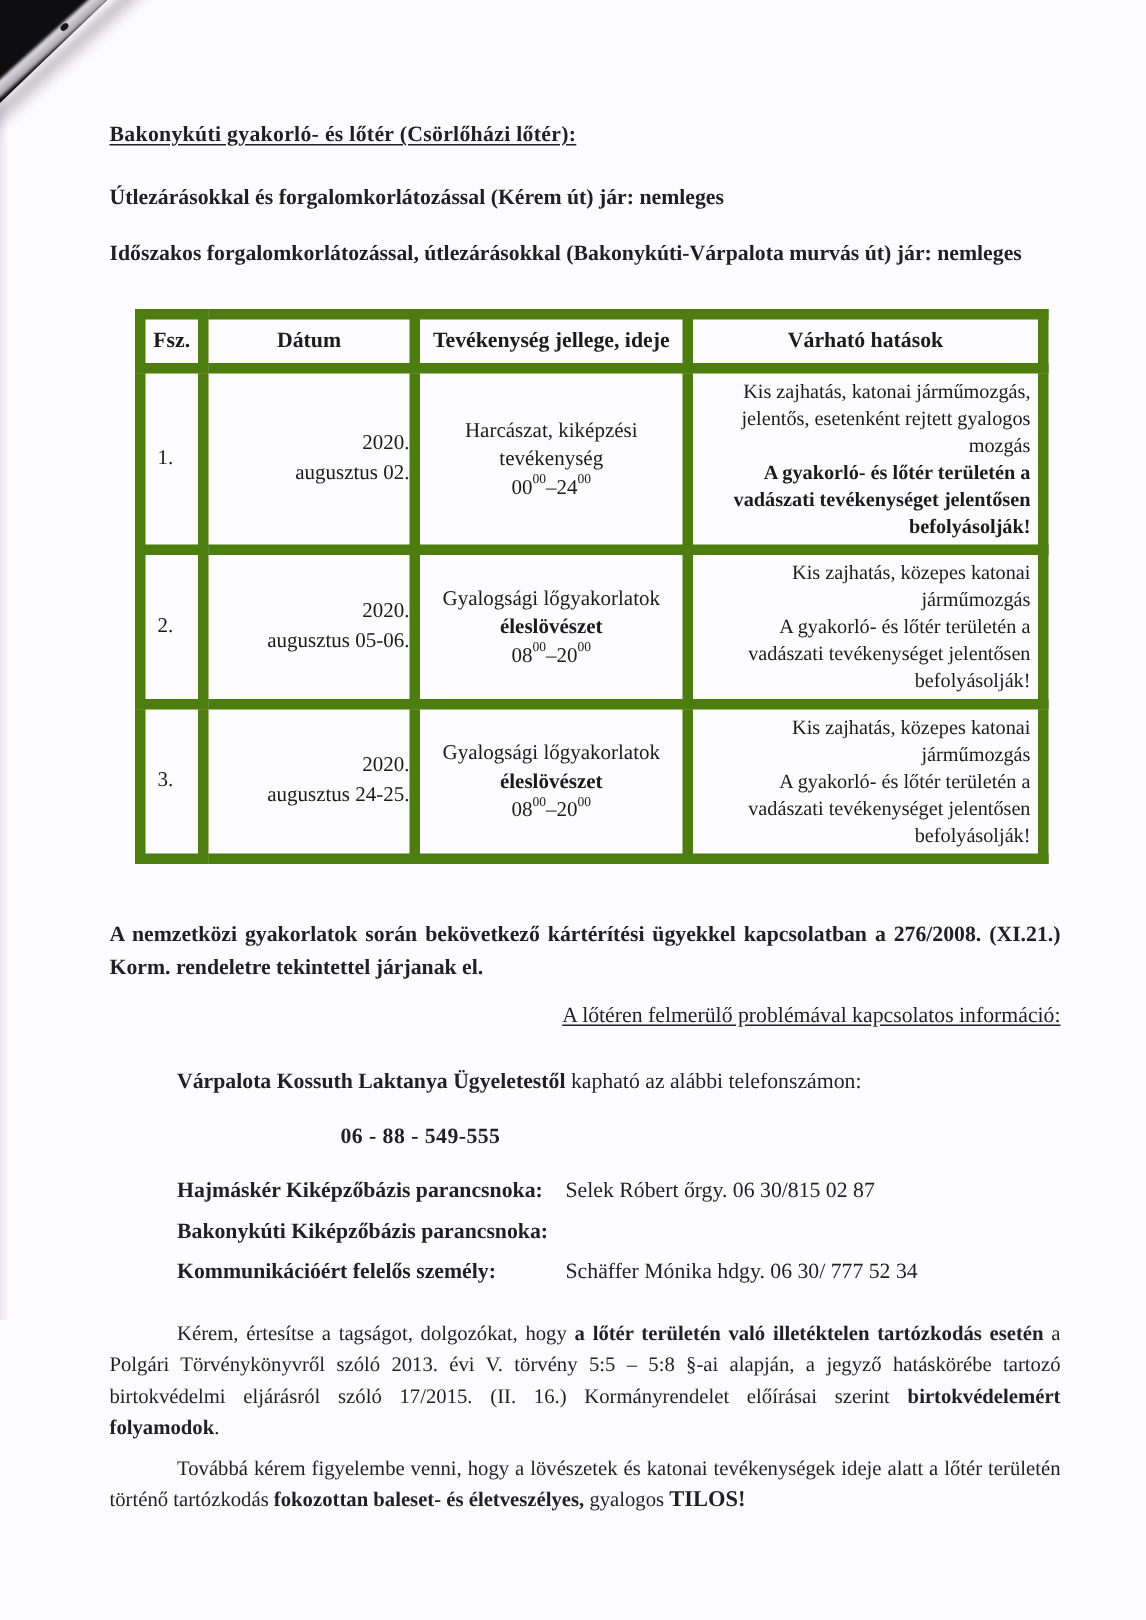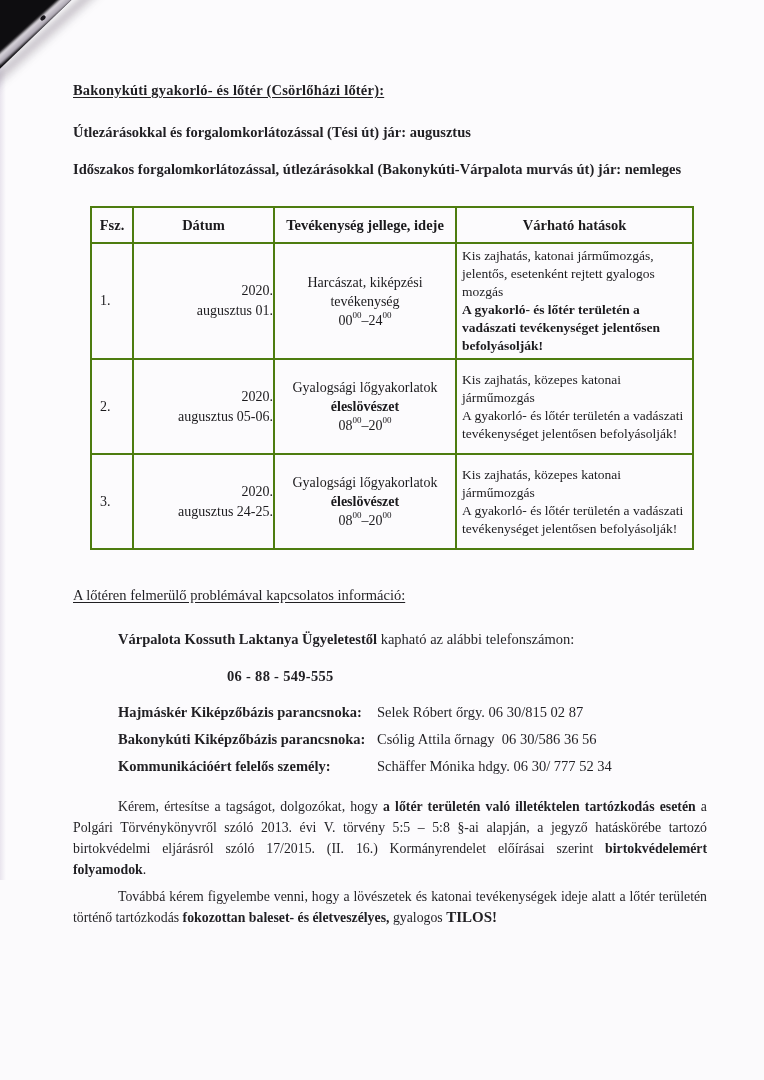--- a/index.html
+++ b/index.html
@@ -27,32 +27,32 @@
   .b { font-weight:bold; }
   .underline { text-decoration:underline; text-underline-offset:2px; }
   .just { text-align:justify; }
 
   .title { font-size:14.5px; font-weight:bold; line-height:20px; letter-spacing:.2px; }
   .p-closure { margin-top:21px; font-size:14.5px; line-height:22px; }
   .p-periodic { margin-top:15px; font-size:14.5px; line-height:22px; }
 
   table.schedule { margin:26px 0 0 17px; border-collapse:collapse; table-layout:fixed; width:602px;
     color:#1b1a1d; }
-  table.schedule th, table.schedule td { border:2px solid #4d7c0f; vertical-align:middle; }
+  table.schedule th, table.schedule td { border:7px solid #4d7c0f; vertical-align:middle; }
   table.schedule th { font-size:14.5px; font-weight:bold; line-height:17px; text-align:center; padding:2px 3px; height:36px; }
   col.c1 { width:42px; } col.c2 { width:141px; } col.c3 { width:182px; } col.c4 { width:237px; }
   tr.r1 td { height:106px; } tr.r2 td { height:88px; } tr.r3 td { height:90px; }
   td.c-num { text-align:left; padding-left:8px; font-size:14px; }
   td.c-date { text-align:right; font-size:14px; line-height:20px; }
   td.c-act { text-align:center; font-size:14px; line-height:19px; padding:18px 4px; }
   td.c-act sup { font-size:9px; position:relative; top:-1px; vertical-align:super; line-height:0; }
-  td.c-imp { text-align:left; font-size:13.5px; line-height:18px; padding:3px 5px;margin-left:46px; }
+  td.c-imp { text-align:right; font-size:13.5px; line-height:18px; padding:3px 5px;margin-left:46px; }
 
   .legal-note { margin-top:36px; font-size:14.5px; line-height:22px; font-weight:bold; }
-  .info-heading { margin-top:34px; font-size:14.5px; line-height:22px; }
+  .info-heading { margin-top:10px; font-size:14.5px; line-height:22px;text-align:right; }
 
   .contact-intro { margin:22px 0 0 45px; font-size:14.5px; line-height:22px; }
   .phone { margin:15px 0 0 154px; font-size:14.5px; line-height:22px; letter-spacing:.3px; }
   .contact-rows { margin:12px 0 0 45px; }
   .crow { display:flex; align-items:center; height:27px; font-size:14.5px; }
   .clabel { width:259px; flex:0 0 259px; font-weight:bold; }
   .cval { white-space:pre-wrap; }
 
   .notice { margin-top:16px; font-size:13.8px; line-height:21px; text-align:justify; text-indent:45px; }
   .notice2 { margin-top:6px; }
@@ -63,21 +63,21 @@
 
 <div class="page">
   <div class="left-edge"></div>
   <div class="fold-shadow"></div>
   <div class="corner-fold"></div>
 
   <div class="content">
 
     <h1 class="title underline">Bakonykúti gyakorló- és lőtér (Csörlőházi lőtér):</h1>
 
-    <p class="p-closure b">Útlezárásokkal és forgalomkorlátozással (Tési út) jár: augusztus</p>
+    <p class="p-closure b">Útlezárásokkal és forgalomkorlátozással (Kérem út) jár: nemleges</p>
 
     <p class="p-periodic b just">Időszakos forgalomkorlátozással, útlezárásokkal (Bakonykúti-Várpalota murvás út) jár: nemleges</p>
 
     <table class="schedule">
       <colgroup>
           <col class="c1">
           <col class="c2">
           <col class="c3">
           <col class="c4">
         </colgroup>
@@ -87,21 +87,21 @@
           <th>Dátum</th>
           <th>Tevékenység jellege, ideje</th>
           <th>Várható hatások</th>
         </tr>
       </thead>
       <tbody>
         <tr class="r1">
           <td class="c-num">1.</td>
           <td class="c-date">
             <div>2020.</div>
-            <div>augusztus 01.</div>
+            <div>augusztus 02.</div>
           </td>
           <td class="c-act">
             <div>Harcászat, kiképzési tevékenység</div>
             <div class="b"></div>
             <div class="time"><span>00</span><sup>00</sup><span>–</span><span>24</span><sup>00</sup></div>
           </td>
           <td class="c-imp">
             <div>Kis zajhatás, katonai járműmozgás, jelentős, esetenként rejtett gyalogos mozgás</div>
             <div class="b">A gyakorló- és lőtér területén a vadászati tevékenységet jelentősen befolyásolják!</div>
           </td>
@@ -134,35 +134,35 @@
             <div class="time"><span>08</span><sup>00</sup><span>–</span><span>20</span><sup>00</sup></div>
           </td>
           <td class="c-imp">
             <div>Kis zajhatás, közepes katonai járműmozgás</div>
             <div>A gyakorló- és lőtér területén a vadászati tevékenységet jelentősen befolyásolják!</div>
           </td>
         </tr>
       </tbody>
     </table>
 
+    <p class="legal-note just">A nemzetközi gyakorlatok során bekövetkező kártérítési ügyekkel kapcsolatban a 276/2008. (XI.21.) Korm. rendeletre tekintettel járjanak el.</p>
 
     <p class="info-heading underline">A lőtéren felmerülő problémával kapcsolatos információ:</p>
 
     <p class="contact-intro"><span class="b">Várpalota Kossuth Laktanya Ügyeletestől</span><span> kapható az alábbi telefonszámon:</span></p>
 
     <p class="phone b">06 - 88 - 549-555</p>
 
     <div class="contact-rows">
       <div class="crow">
         <span class="clabel">Hajmáskér Kiképzőbázis parancsnoka:</span>
         <span class="cval">Selek Róbert őrgy. 06 30/815 02 87</span>
       </div>
       <div class="crow">
         <span class="clabel">Bakonykúti Kiképzőbázis parancsnoka:</span>
-        <span class="cval">Csólig Attila őrnagy  06 30/586 36 56</span>
       </div>
       <div class="crow">
         <span class="clabel">Kommunikációért felelős személy:</span>
         <span class="cval">Schäffer Mónika hdgy. 06 30/ 777 52 34</span>
       </div>
     </div>
 
     <p class="notice"><span>Kérem, értesítse a tagságot, dolgozókat, hogy </span><span class="b">a lőtér területén való illetéktelen tartózkodás esetén</span><span> a Polgári Törvénykönyvről szóló 2013. évi V. törvény 5:5 – 5:8 §-ai alapján, a jegyző hatáskörébe tartozó birtokvédelmi eljárásról szóló 17/2015. (II. 16.) Kormányrendelet előírásai szerint </span><span class="b">birtokvédelemért folyamodok</span><span>.</span></p>
 
     <p class="notice notice2"><span>Továbbá kérem figyelembe venni, hogy a lövészetek és katonai tevékenységek ideje alatt a lőtér területén történő tartózkodás </span><span class="b">fokozottan baleset- és életveszélyes,</span><span> gyalogos </span><span class="b tilos">TILOS!</span></p>

